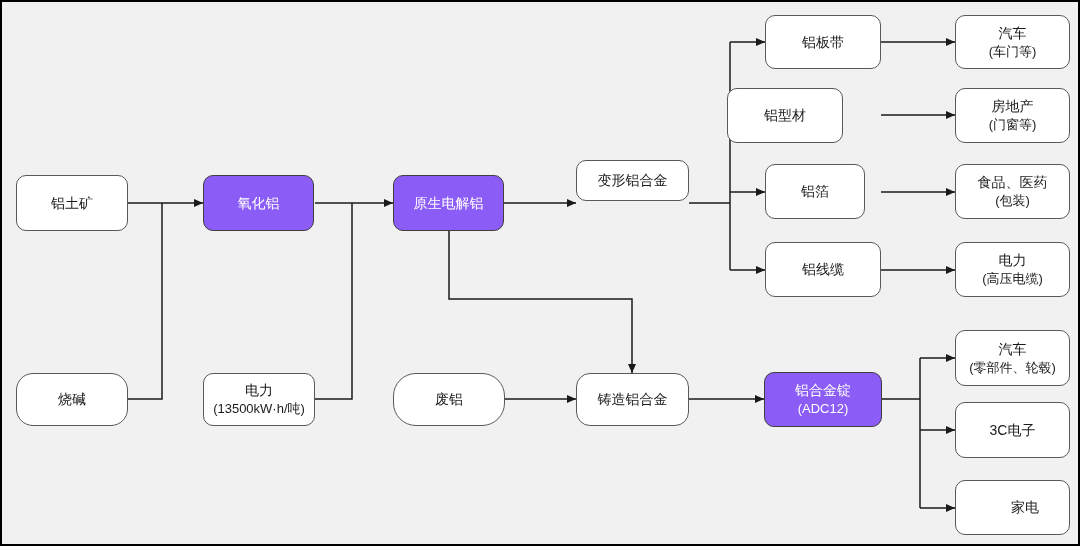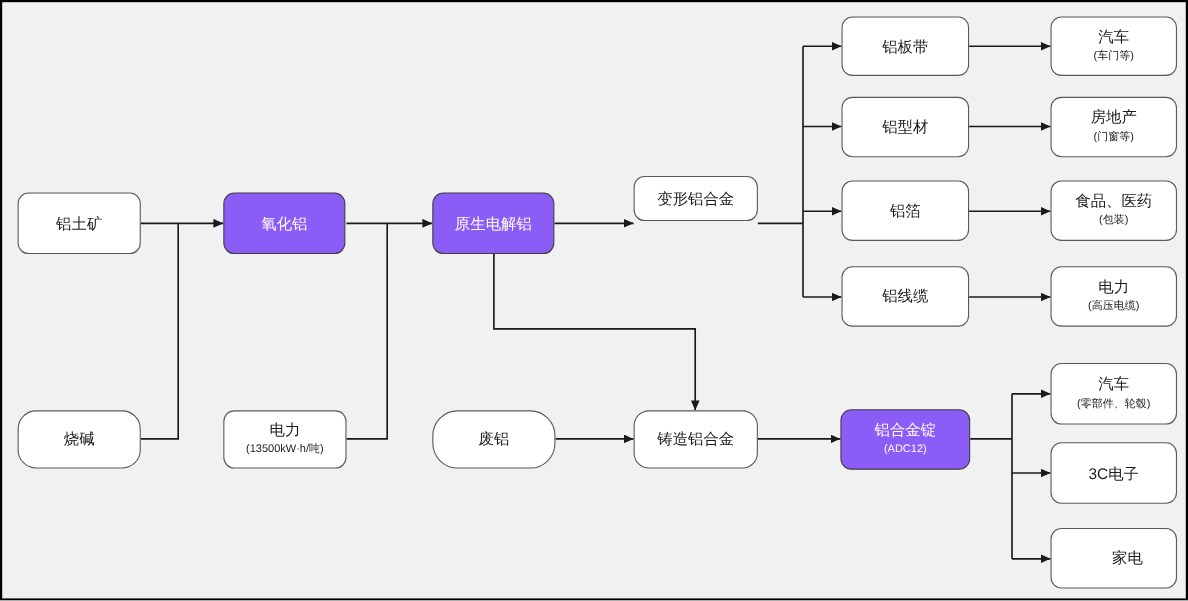--- a/index.html
+++ b/index.html
@@ -38,21 +38,21 @@
     font-size: 14px;
     line-height: 19px;
     padding: 2px 4px;
   }
   .node.highlight {
     background: #8b5cf6;
     border-color: #3f3f3f;
     color: #ffffff;
   }
   .node .sub {
-    font-size: 10px;
+    font-size: 13px;
     line-height: 18px;
   }
 </style>
 </head>
 <body>
 
 <div id="canvas">
   <svg id="edges" viewBox="0 0 1080 546">
       <defs>
         <marker id="arw" markerWidth="9" markerHeight="8" refX="9" refY="4" orient="auto" markerUnits="userSpaceOnUse">
@@ -109,24 +109,24 @@
       <div class="node" style="left: 574px; top: 371px; width: 113px; height: 53px; border-radius: 14px;">
         <div>铸造铝合金</div>
       </div>
       <div class="node highlight" style="left: 762px; top: 370px; width: 118px; height: 55px;">
         <div>铝合金锭</div>
         <div class="sub">(ADC12)</div>
       </div>
       <div class="node" style="left: 763px; top: 13px; width: 116px; height: 54px;">
         <div>铝板带</div>
       </div>
-      <div class="node" style="left: 763px; top: 86px; width: 116px; height: 55px;">
+      <div class="node" style="left: 725px; top: 86px; width: 116px; height: 55px;">
         <div>铝型材</div>
       </div>
-      <div class="node" style="left: 763px; top: 162px; width: 116px; height: 55px;">
+      <div class="node" style="left: 763px; top: 162px; width: 100px; height: 55px;">
         <div>铝箔</div>
       </div>
       <div class="node" style="left: 763px; top: 240px; width: 116px; height: 55px;">
         <div>铝线缆</div>
       </div>
       <div class="node" style="left: 953px; top: 13px; width: 115px; height: 54px;">
         <div>汽车</div>
         <div class="sub">(车门等)</div>
       </div>
       <div class="node" style="left: 953px; top: 86px; width: 115px; height: 55px;">

